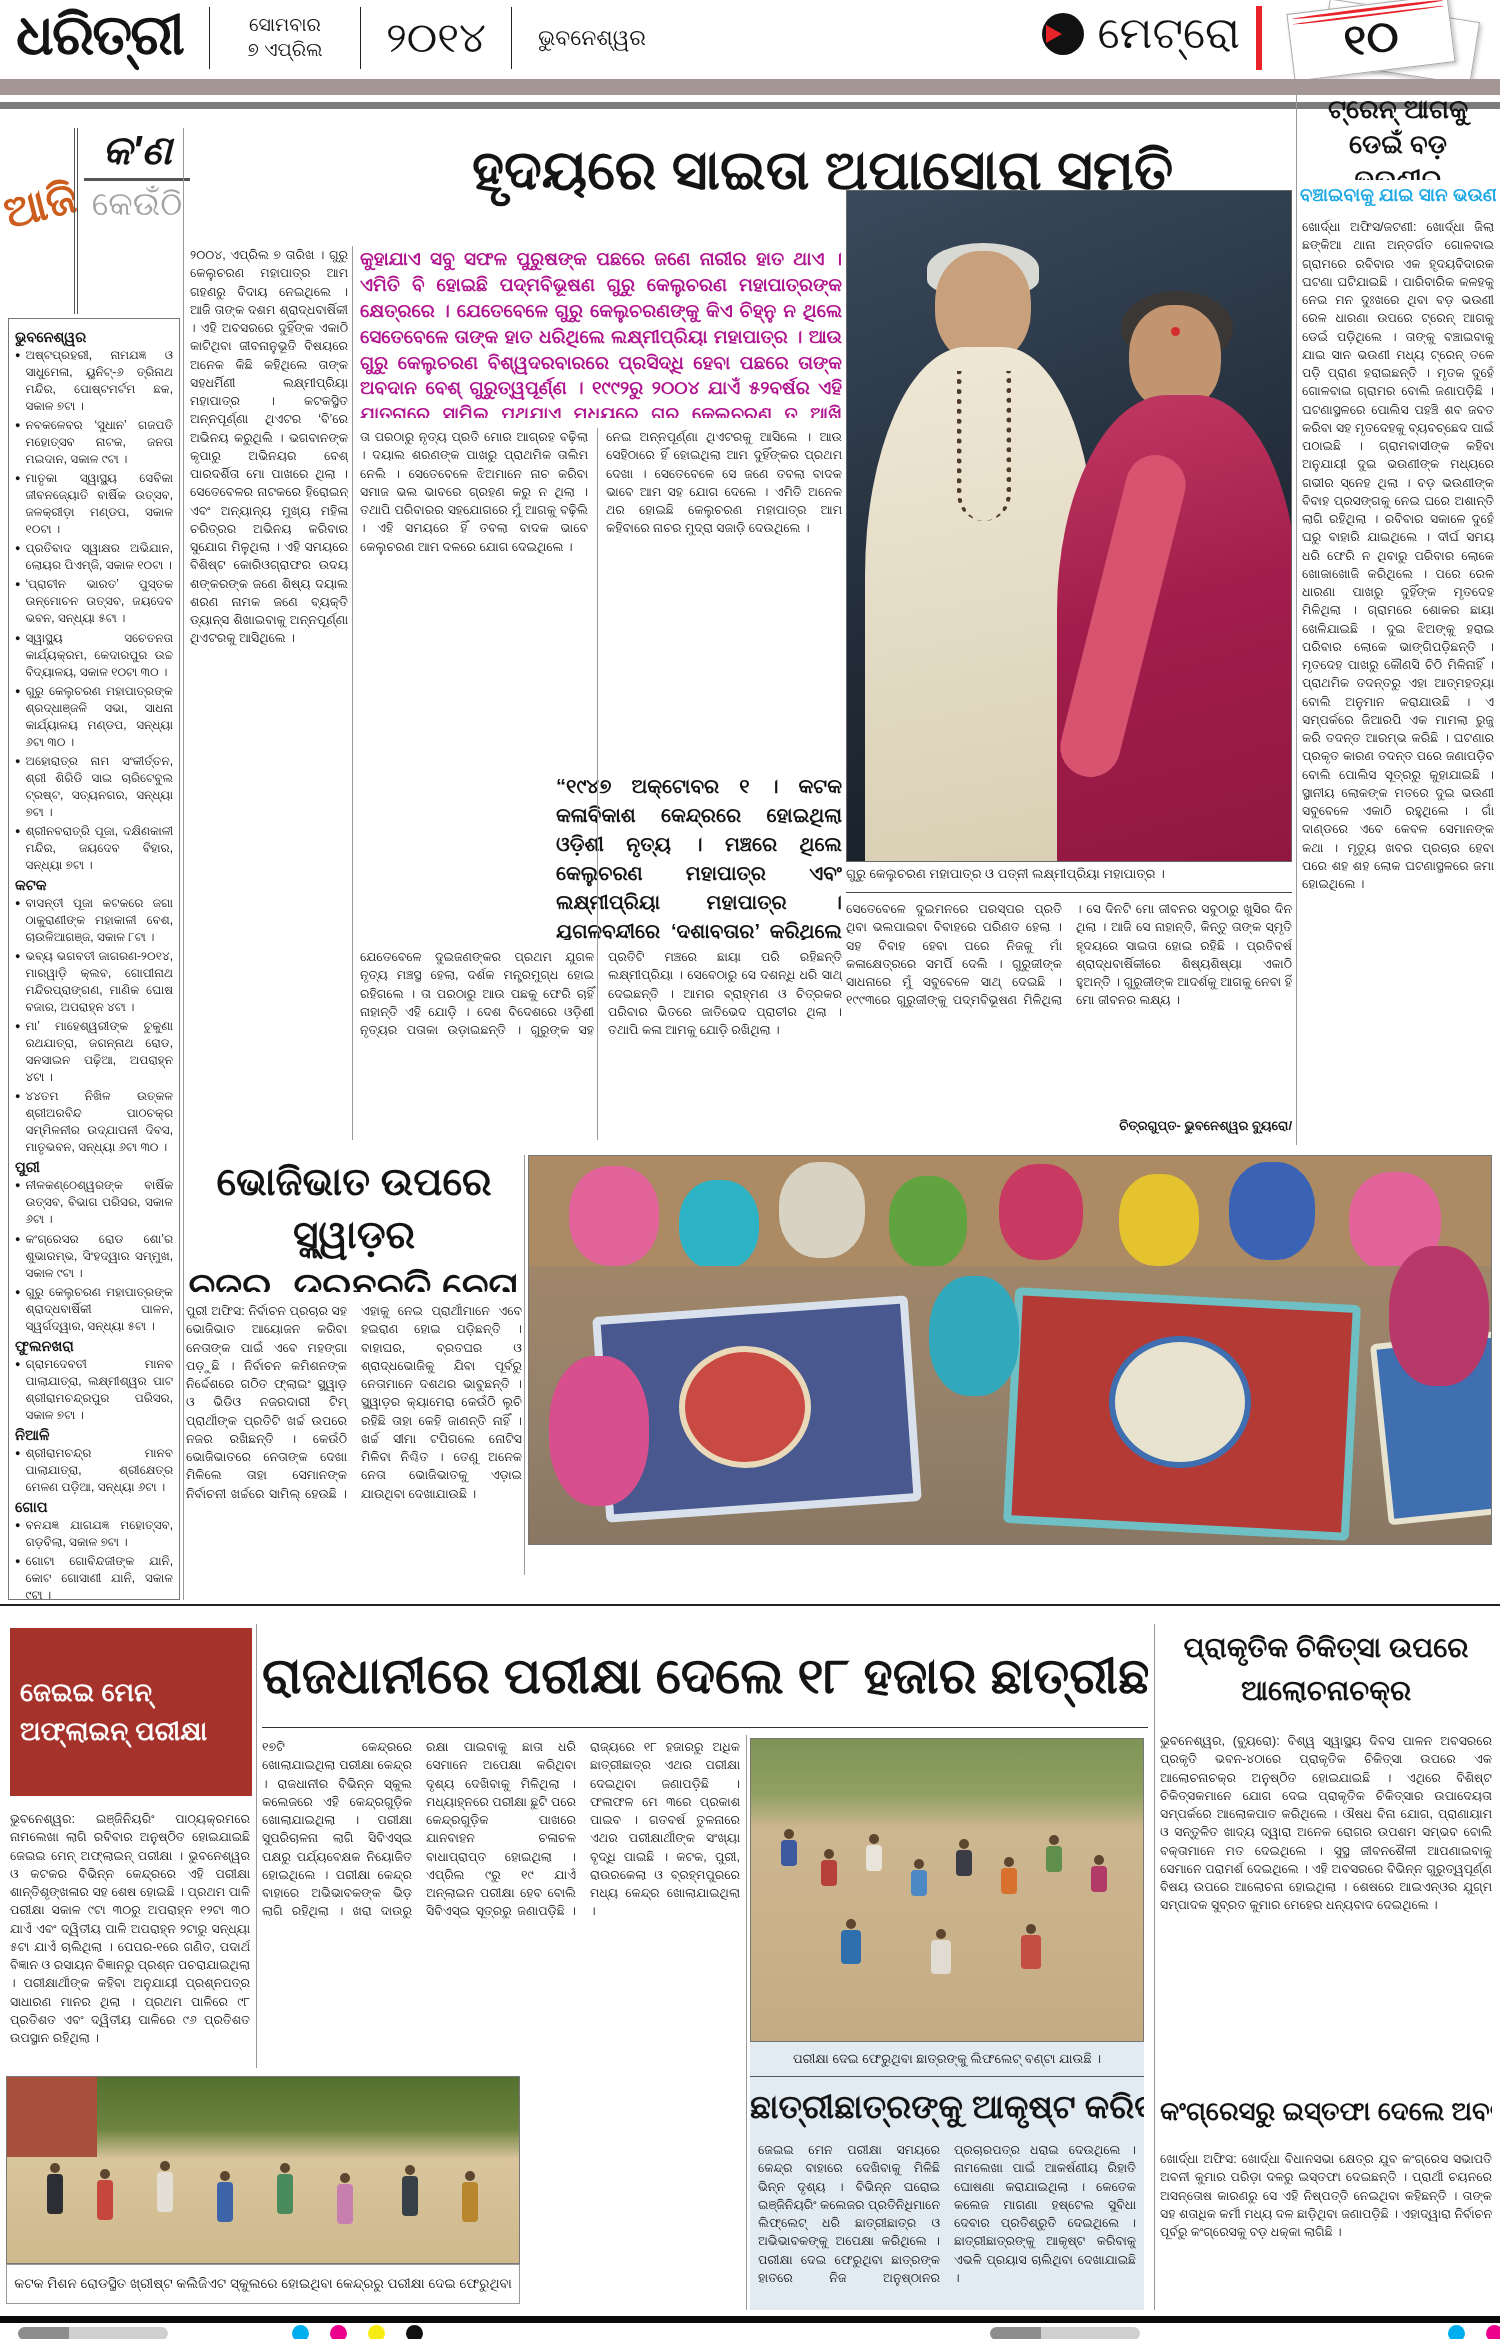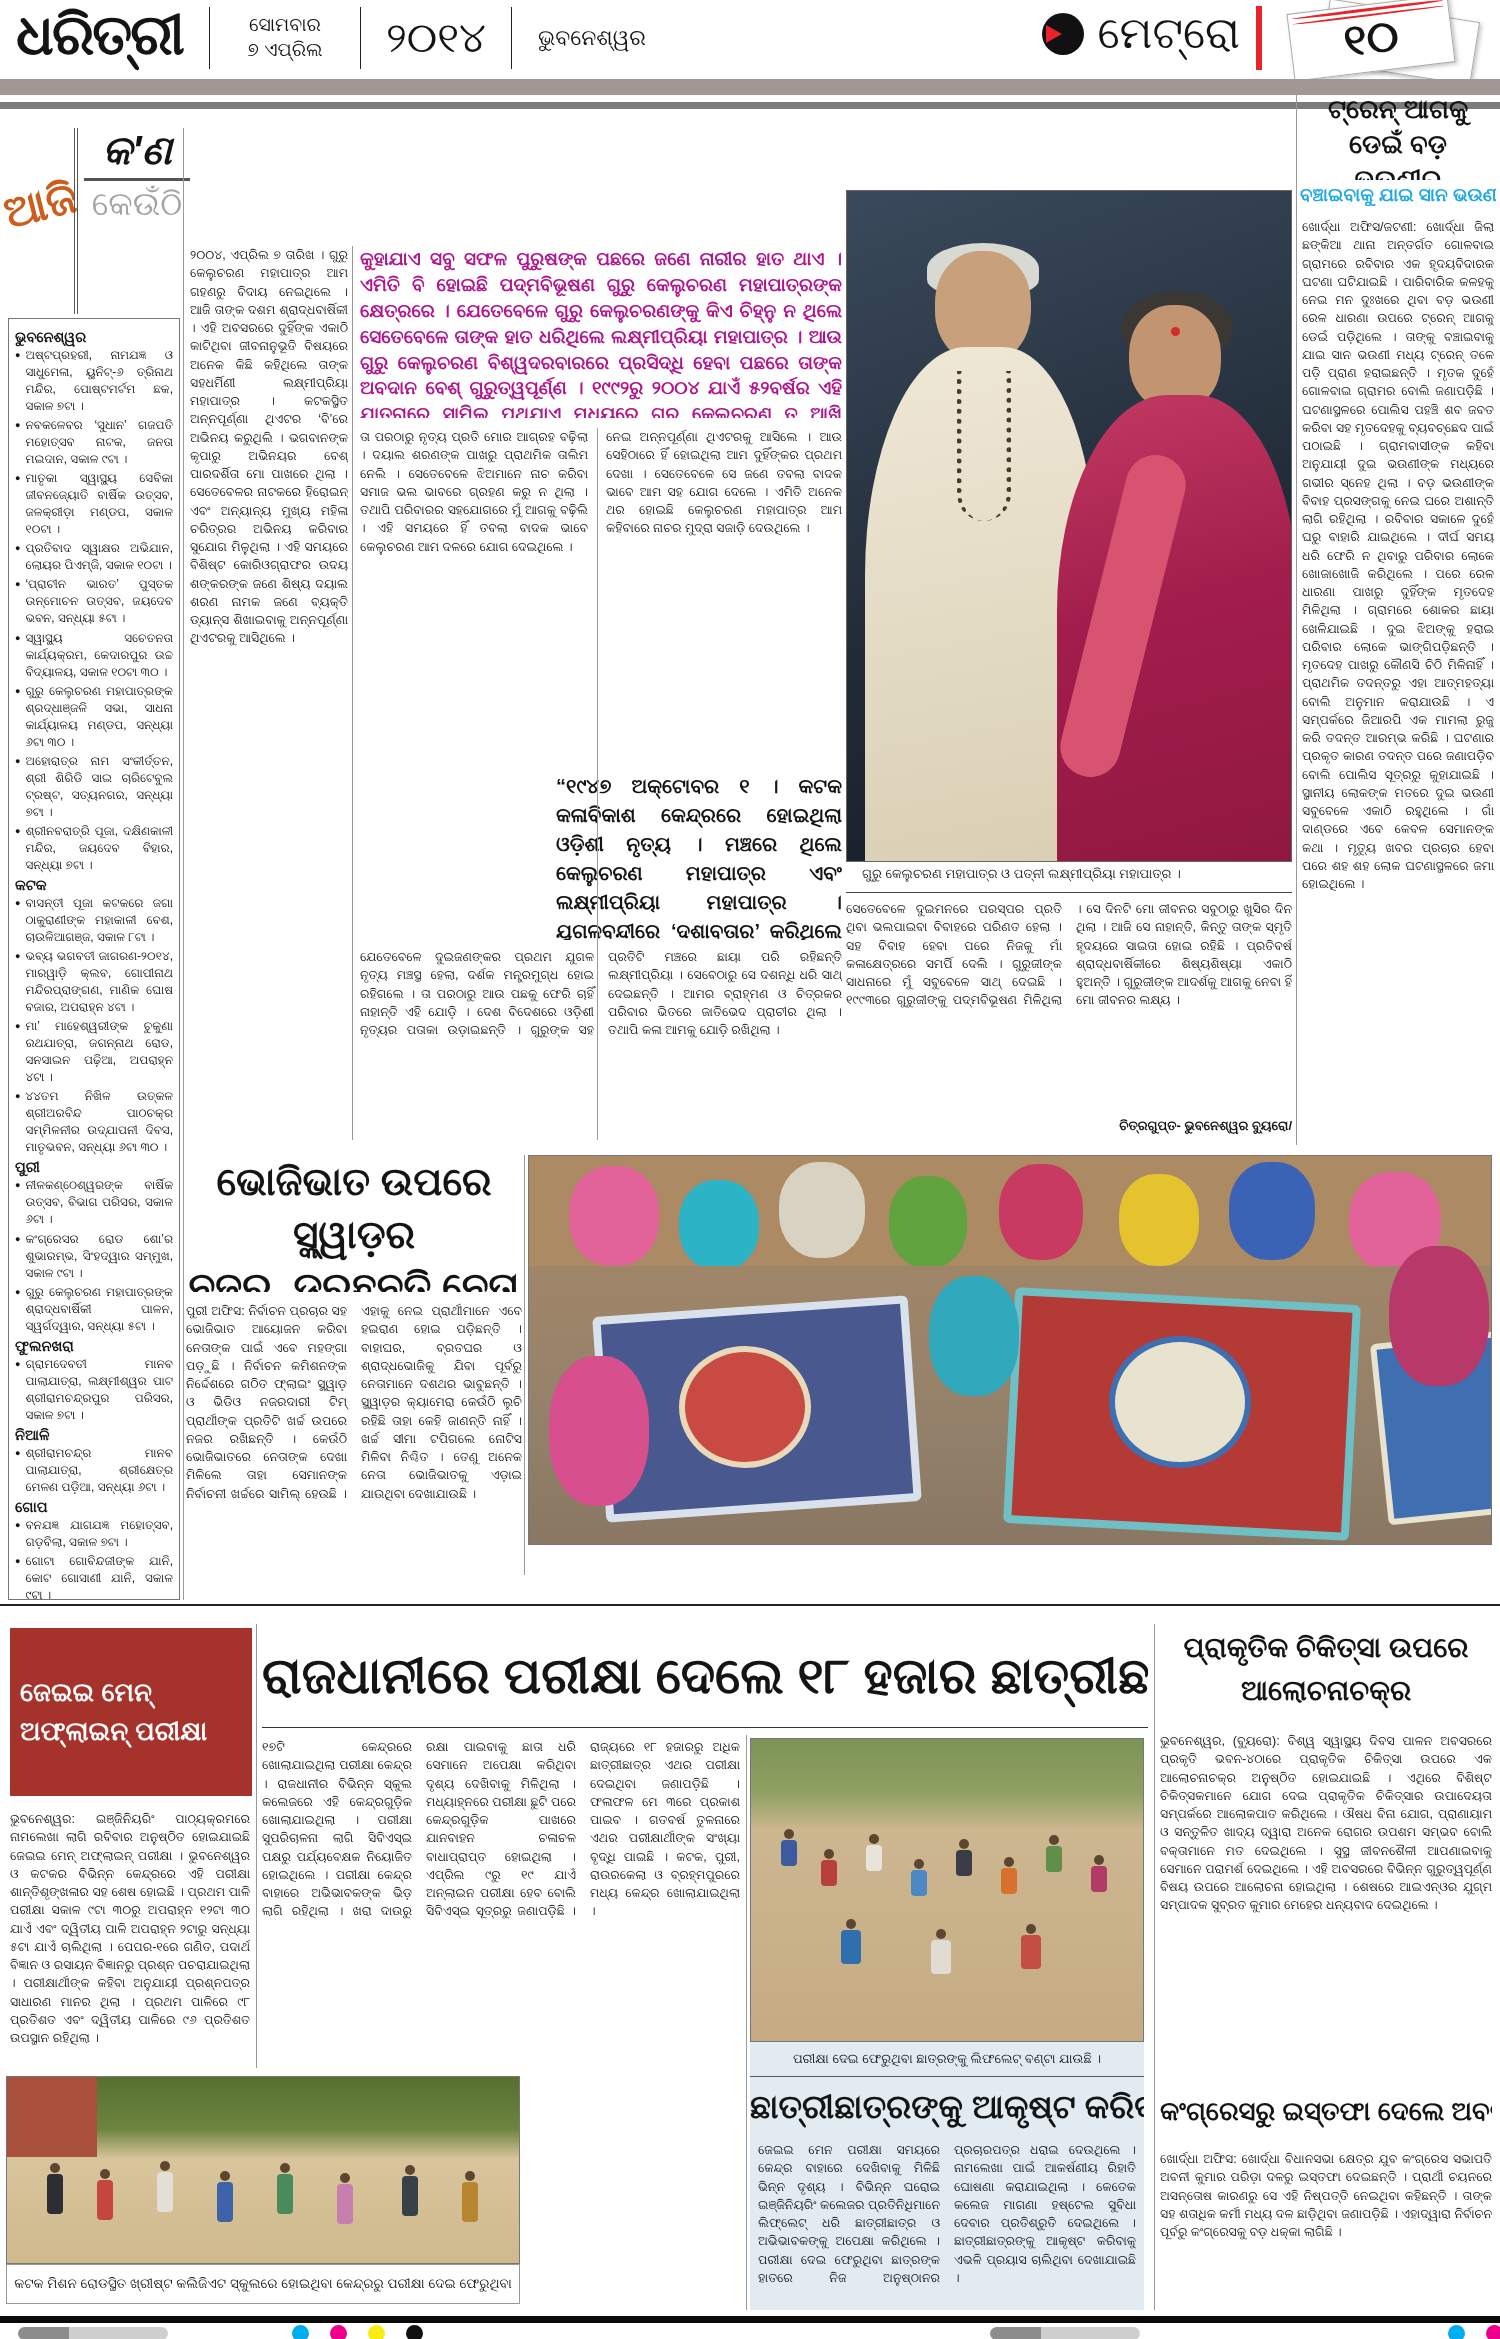--- a/index.html
+++ b/index.html
@@ -72,21 +72,21 @@
     border-radius:44% 40% 6px 6px;}
   .man .beads{position:absolute;left:92px;top:120px;width:44px;height:150px;border-left:5px dotted #4d3a28;
     border-right:5px dotted #4d3a28;border-radius:0 0 40px 40px;}
   .woman{position:absolute;left:216px;top:110px;width:220px;height:562px;}
   .woman .hair{position:absolute;left:58px;top:-10px;width:112px;height:74px;background:#3b3734;border-radius:50%;}
   .woman .head{position:absolute;left:66px;top:4px;width:92px;height:106px;background:#c2946f;border-radius:46%;}
   .woman .bindi{position:absolute;left:108px;top:26px;width:9px;height:9px;background:#d42d2d;border-radius:50%;}
   .woman .body{position:absolute;left:-6px;top:94px;width:240px;height:470px;
     background:linear-gradient(165deg,#c13a63 0%,#a31d4c 45%,#8f1840 100%);border-radius:46% 42% 6px 6px;}
   .woman .pallu{position:absolute;left:30px;top:150px;width:60px;height:330px;background:#d8536f;transform:rotate(14deg);border-radius:30px;}
-  .photo-caption{position:absolute;left:846px;top:866px;width:446px;font-size:13px;margin-left:16px;}
+  .photo-caption{position:absolute;left:846px;top:866px;width:446px;font-size:13px;}
 
   
   .train-head{position:absolute;left:1302px;top:92px;width:192px;height:88px;font-size:26px;font-weight:bold;
     text-align:center;line-height:1.35;overflow:hidden;}
   .train-sub{position:absolute;left:1300px;top:184px;width:196px;font-size:18.5px;font-weight:bold;
     color:#1fa9e4;text-align:center;white-space:nowrap;overflow:hidden;}
   .train-body{position:absolute;left:1302px;top:218px;width:192px;height:922px;}
 
   
   .squad-head{position:absolute;left:186px;top:1156px;width:336px;height:136px;font-size:39px;font-weight:bold;
@@ -313,20 +313,21 @@
 
             <div class="ev">
               <span class="dot">●</span>
               <span>ଗୋଟା ଗୋବିନ୍ଦଜୀଙ୍କ ଯାନି, କୋଟ ଗୋସାଣୀ ଯାନି, ସକାଳ ୯ଟା ।</span>
             </div>
           </div>
       </div>
 
     </div>
 
+  <div class="lead-head">ହୃଦୟରେ ସାଇତା ଅପାସୋରା ସ୍ମୃତି</div>
   <div class="lead-intro">କୁହାଯାଏ ସବୁ ସଫଳ ପୁରୁଷଙ୍କ ପଛରେ ଜଣେ ନାରୀର ହାତ ଥାଏ । ଏମିତି ବି ହୋଇଛି ପଦ୍ମବିଭୂଷଣ ଗୁରୁ କେଲୁଚରଣ ମହାପାତ୍ରଙ୍କ କ୍ଷେତ୍ରରେ । ଯେତେବେଳେ ଗୁରୁ କେଲୁଚରଣଙ୍କୁ କିଏ ଚିହ୍ନୁ ନ ଥିଲେ ସେତେବେଳେ ତାଙ୍କ ହାତ ଧରିଥିଲେ ଲକ୍ଷ୍ମୀପ୍ରିୟା ମହାପାତ୍ର । ଆଉ ଗୁରୁ କେଲୁଚରଣ ବିଶ୍ୱଦରବାରରେ ପ୍ରସିଦ୍ଧି ହେବା ପଛରେ ତାଙ୍କ ଅବଦାନ ବେଶ୍ ଗୁରୁତ୍ୱପୂର୍ଣ୍ଣ । ୧୯୯୨ରୁ ୨୦୦୪ ଯାଏଁ ୫୨ବର୍ଷର ଏହି ଯାତ୍ରାରେ ସାମିଲ ପଥଯାଏ ମଧ୍ୟରେ ଗୁରୁ କେଲୁଚରଣ ତ ଆଖି ବୁଜିଦେଇଛନ୍ତି କିନ୍ତୁ ଉଭୟଙ୍କ ମିଠା ସ୍ମୃତି ଏବେ ବି ରହିଛି ୯୩ ବର୍ଷୀୟା ଲକ୍ଷ୍ମୀପ୍ରିୟା ମହାପାତ୍ରଙ୍କ ମନରେ ।</div>
   <div class="lead-col1 txt">୨୦୦୪, ଏପ୍ରିଲ ୭ ତାରିଖ । ଗୁରୁ କେଲୁଚରଣ ମହାପାତ୍ର ଆମ ଗହଣରୁ ବିଦାୟ ନେଇଥିଲେ । ଆଜି ତାଙ୍କ ଦଶମ ଶ୍ରାଦ୍ଧବାର୍ଷିକୀ । ଏହି ଅବସରରେ ଦୁହିଁଙ୍କ ଏକାଠି କାଟିଥିବା ଜୀବନାନୁଭୂତି ବିଷୟରେ ଅନେକ କିଛି କହିଥିଲେ ତାଙ୍କ ସହଧର୍ମିଣୀ ଲକ୍ଷ୍ମୀପ୍ରିୟା ମହାପାତ୍ର । କଟକସ୍ଥିତ ଅନ୍ନପୂର୍ଣ୍ଣା ଥିଏଟର ‘ବି’ରେ ଅଭିନୟ କରୁଥିଲି । ଭଗବାନଙ୍କ କୃପାରୁ ଅଭିନୟର ବେଶ୍ ପାରଦର୍ଶିତା ମୋ ପାଖରେ ଥିଲା । ସେତେବେଳର ନାଟକରେ ହିରୋଇନ୍ ଏବଂ ଅନ୍ୟାନ୍ୟ ମୁଖ୍ୟ ମହିଳା ଚରିତ୍ରର ଅଭିନୟ କରିବାର ସୁଯୋଗ ମିଳୁଥିଲା । ଏହି ସମୟରେ ବିଶିଷ୍ଟ କୋରିଓଗ୍ରାଫର ଉଦୟ ଶଙ୍କରଙ୍କ ଜଣେ ଶିଷ୍ୟ ଦୟାଲ ଶରଣ ନାମକ ଜଣେ ବ୍ୟକ୍ତି ଡ୍ୟାନ୍ସ ଶିଖାଇବାକୁ ଅନ୍ନପୂର୍ଣ୍ଣା ଥିଏଟରକୁ ଆସିଥିଲେ ।</div>
   <div class="lead-col2 txt">ତା ପରଠାରୁ ନୃତ୍ୟ ପ୍ରତି ମୋର ଆଗ୍ରହ ବଢ଼ିଲା । ଦୟାଲ ଶରଣଙ୍କ ପାଖରୁ ପ୍ରାଥମିକ ତାଲିମ ନେଲି । ସେତେବେଳେ ଝିଅମାନେ ନାଚ କରିବା ସମାଜ ଭଲ ଭାବରେ ଗ୍ରହଣ କରୁ ନ ଥିଲା । ତଥାପି ପରିବାରର ସହଯୋଗରେ ମୁଁ ଆଗକୁ ବଢ଼ିଲି । ଏହି ସମୟରେ ହିଁ ତବଲା ବାଦକ ଭାବେ କେଲୁଚରଣ ଆମ ଦଳରେ ଯୋଗ ଦେଇଥିଲେ ।</div>
   <div class="lead-col3 txt">ନେଇ ଅନ୍ନପୂର୍ଣ୍ଣା ଥିଏଟରକୁ ଆସିଲେ । ଆଉ ସେହିଠାରେ ହିଁ ହୋଇଥିଲା ଆମ ଦୁହିଁଙ୍କର ପ୍ରଥମ ଦେଖା । ସେତେବେଳେ ସେ ଜଣେ ତବଲା ବାଦକ ଭାବେ ଆମ ସହ ଯୋଗ ଦେଲେ । ଏମିତି ଅନେକ ଥର ହୋଇଛି କେଲୁଚରଣ ମହାପାତ୍ର ଆମ କହିବାରେ ନାଚର ମୁଦ୍ରା ସଜାଡ଼ି ଦେଉଥିଲେ ।</div>
   <div class="pullquote">“୧୯୪୭ ଅକ୍ଟୋବର ୧ । କଟକ କଳାବିକାଶ କେନ୍ଦ୍ରରେ ହୋଇଥିଲା ଓଡ଼ିଶୀ ନୃତ୍ୟ । ମଞ୍ଚରେ ଥିଲେ କେଲୁଚରଣ ମହାପାତ୍ର ଏବଂ ଲକ୍ଷ୍ମୀପ୍ରିୟା ମହାପାତ୍ର । ଯୁଗଳବନ୍ଦୀରେ ‘ଦଶାବତାର’ କରିଥିଲେ ଏହି ଯୋଡ଼ି ।”</div>
   <div class="lead-below txt cols2">ଯେତେବେଳେ ଦୁଇଜଣଙ୍କର ପ୍ରଥମ ଯୁଗଳ ନୃତ୍ୟ ମଞ୍ଚସ୍ଥ ହେଲା, ଦର୍ଶକ ମନ୍ତ୍ରମୁଗ୍ଧ ହୋଇ ରହିଗଲେ । ତା ପରଠାରୁ ଆଉ ପଛକୁ ଫେରି ଚାହିଁ ନାହାନ୍ତି ଏହି ଯୋଡ଼ି । ଦେଶ ବିଦେଶରେ ଓଡ଼ିଶୀ ନୃତ୍ୟର ପତାକା ଉଡ଼ାଇଛନ୍ତି । ଗୁରୁଙ୍କ ସହ ପ୍ରତିଟି ମଞ୍ଚରେ ଛାୟା ପରି ରହିଛନ୍ତି ଲକ୍ଷ୍ମୀପ୍ରିୟା । ସେବେଠାରୁ ସେ ଦଶନ୍ଧି ଧରି ସାଥ୍ ଦେଇଛନ୍ତି । ଆମର ବ୍ରାହ୍ମଣ ଓ ଚିତ୍ରକର ପରିବାର ଭିତରେ ଜାତିଭେଦ ପ୍ରାଚୀର ଥିଲା । ତଥାପି କଳା ଆମକୁ ଯୋଡ଼ି ରଖିଥିଲା ।</div>
 
   <div class="lead-photo">
     <div class="man">
       <div class="hair"></div>

